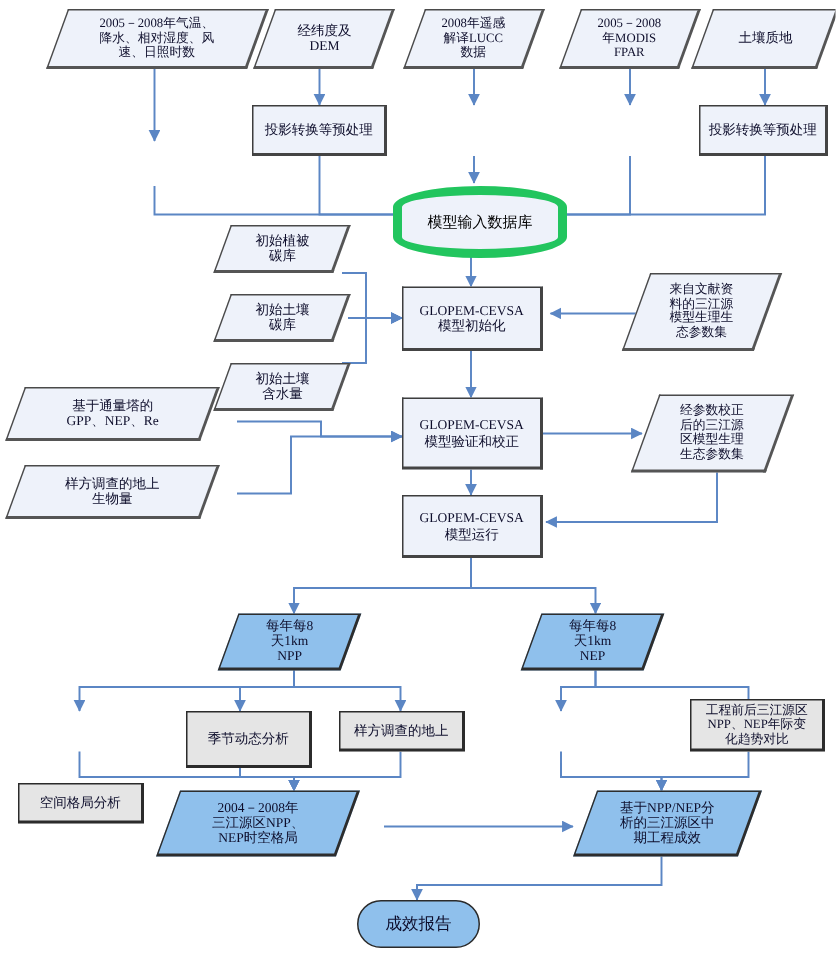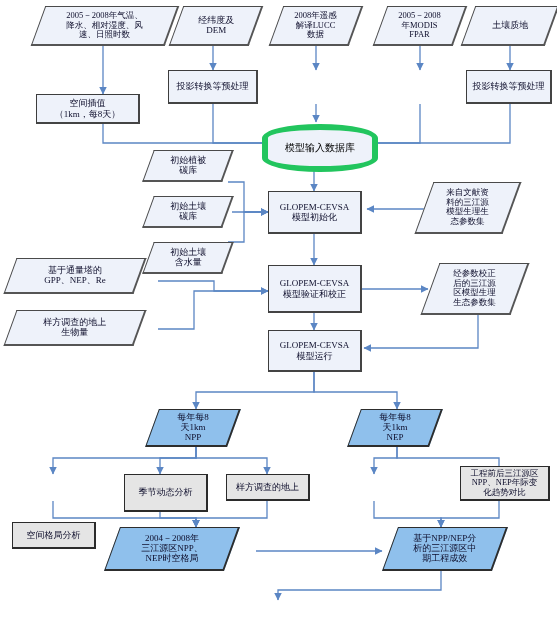--- a/index.html
+++ b/index.html
@@ -159,24 +159,20 @@
   <div class="node rect f9" style="left:168px;top:70px;width:90px;height:34px;">
     <span class="lbl">投影转换等预处理</span>
   </div>
 
 
 
   <div class="node rect f9" style="left:466px;top:70px;width:86px;height:34px;">
     <span class="lbl">投影转换等预处理</span>
   </div>
 
-  <div class="node rect f9" style="left:36px;top:94px;width:104px;height:30px;">
-    <span class="lbl">空间插值
-（1km，每8天）</span>
-  </div>
 
   <div class="cyl f10" style="left:262px;top:124px;width:104px;height:36px;">
     <span class="lbl">模型输入数据库</span>
   </div>
 
   <div class="node para f9" style="left:148px;top:150px;width:80px;height:32px;">
     <span class="lbl">初始植被
 碳库</span>
   </div>
 
@@ -265,14 +261,17 @@
 三江源区NPP、
 NEP时空格局</span>
   </div>
 
   <div class="node para blue f9" style="left:390px;top:527px;width:110px;height:44px;">
     <span class="lbl">基于NPP/NEP分
 析的三江源区中
 期工程成效</span>
   </div>
 
+  <div class="node stadium f11" style="left:238px;top:600px;width:82px;height:32px;">
+    <span class="lbl">成效报告</span>
+  </div>
 
 </div>
 
 </body></html>

